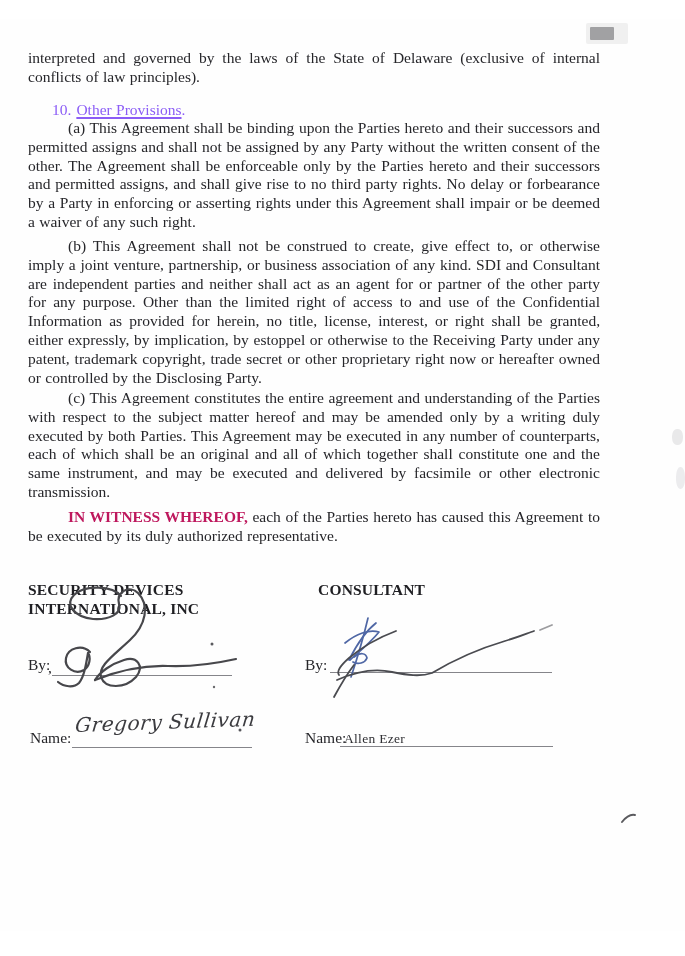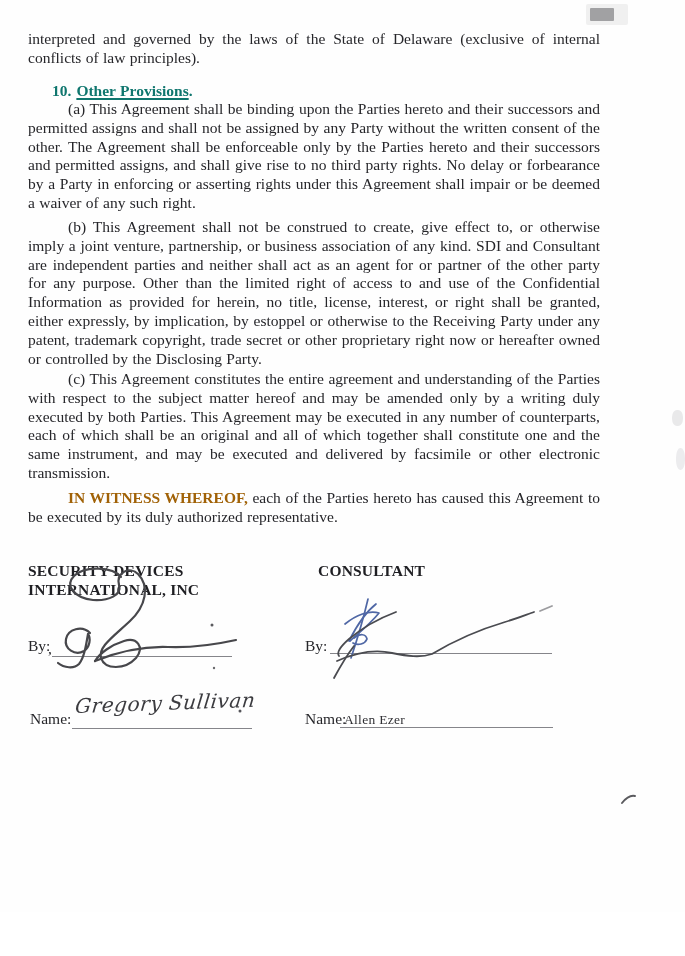--- a/index.html
+++ b/index.html
@@ -1,28 +1,28 @@
 <!DOCTYPE html>
 <html><head>
 <meta charset="utf-8">
 <style>
   html,body{margin:0;padding:0;background:#ffffff;}
   .page{
     position:relative;width:685px;height:912px;background:#fefefe;overflow:hidden;
-    font-family:"Liberation Serif", serif;color:#26262a;
+    font-family:"Liberation Serif", serif;color:#26262a;margin-top:19px;
   }
   .txt{
     position:absolute;left:28px;width:572px;margin:0;
     font-size:15.5px;line-height:18.8px;text-align:justify;word-spacing:0.5px;
   }
   .ind{text-indent:40px;}
-  .heading{text-indent:24px;font-weight:bold;color:#0f766e;}
+  .heading{text-indent:24px;font-weight:normal;color:#8b5cf6;}
   .hnum{margin-right:5px;}
   .htitle{text-decoration:underline;text-decoration-thickness:1.5px;text-underline-offset:2px;}
-  .bold{font-weight:bold;color:#a16207;}
+  .bold{font-weight:bold;color:#be185d;}
   .company{position:absolute;font-size:15.5px;font-weight:bold;color:#1f1f23;line-height:19px;letter-spacing:0.2px;}
   .label{position:absolute;font-size:15.5px;color:#26262a;}
   .small{font-size:13.5px;letter-spacing:0.3px;color:#303034;}
   .rule{position:absolute;height:1px;background:#85858a;}
   .handwriting{
     position:absolute;font-family:"DejaVu Serif", serif;font-style:italic;
     font-size:20px;color:#3c3c40;letter-spacing:0.5px;white-space:nowrap;
     transform:skewX(-8deg) rotate(-2deg);transform-origin:left bottom;
   }
   .pagenum{position:absolute;left:0;width:685px;text-align:center;font-size:15px;color:#2a2a2e;}

